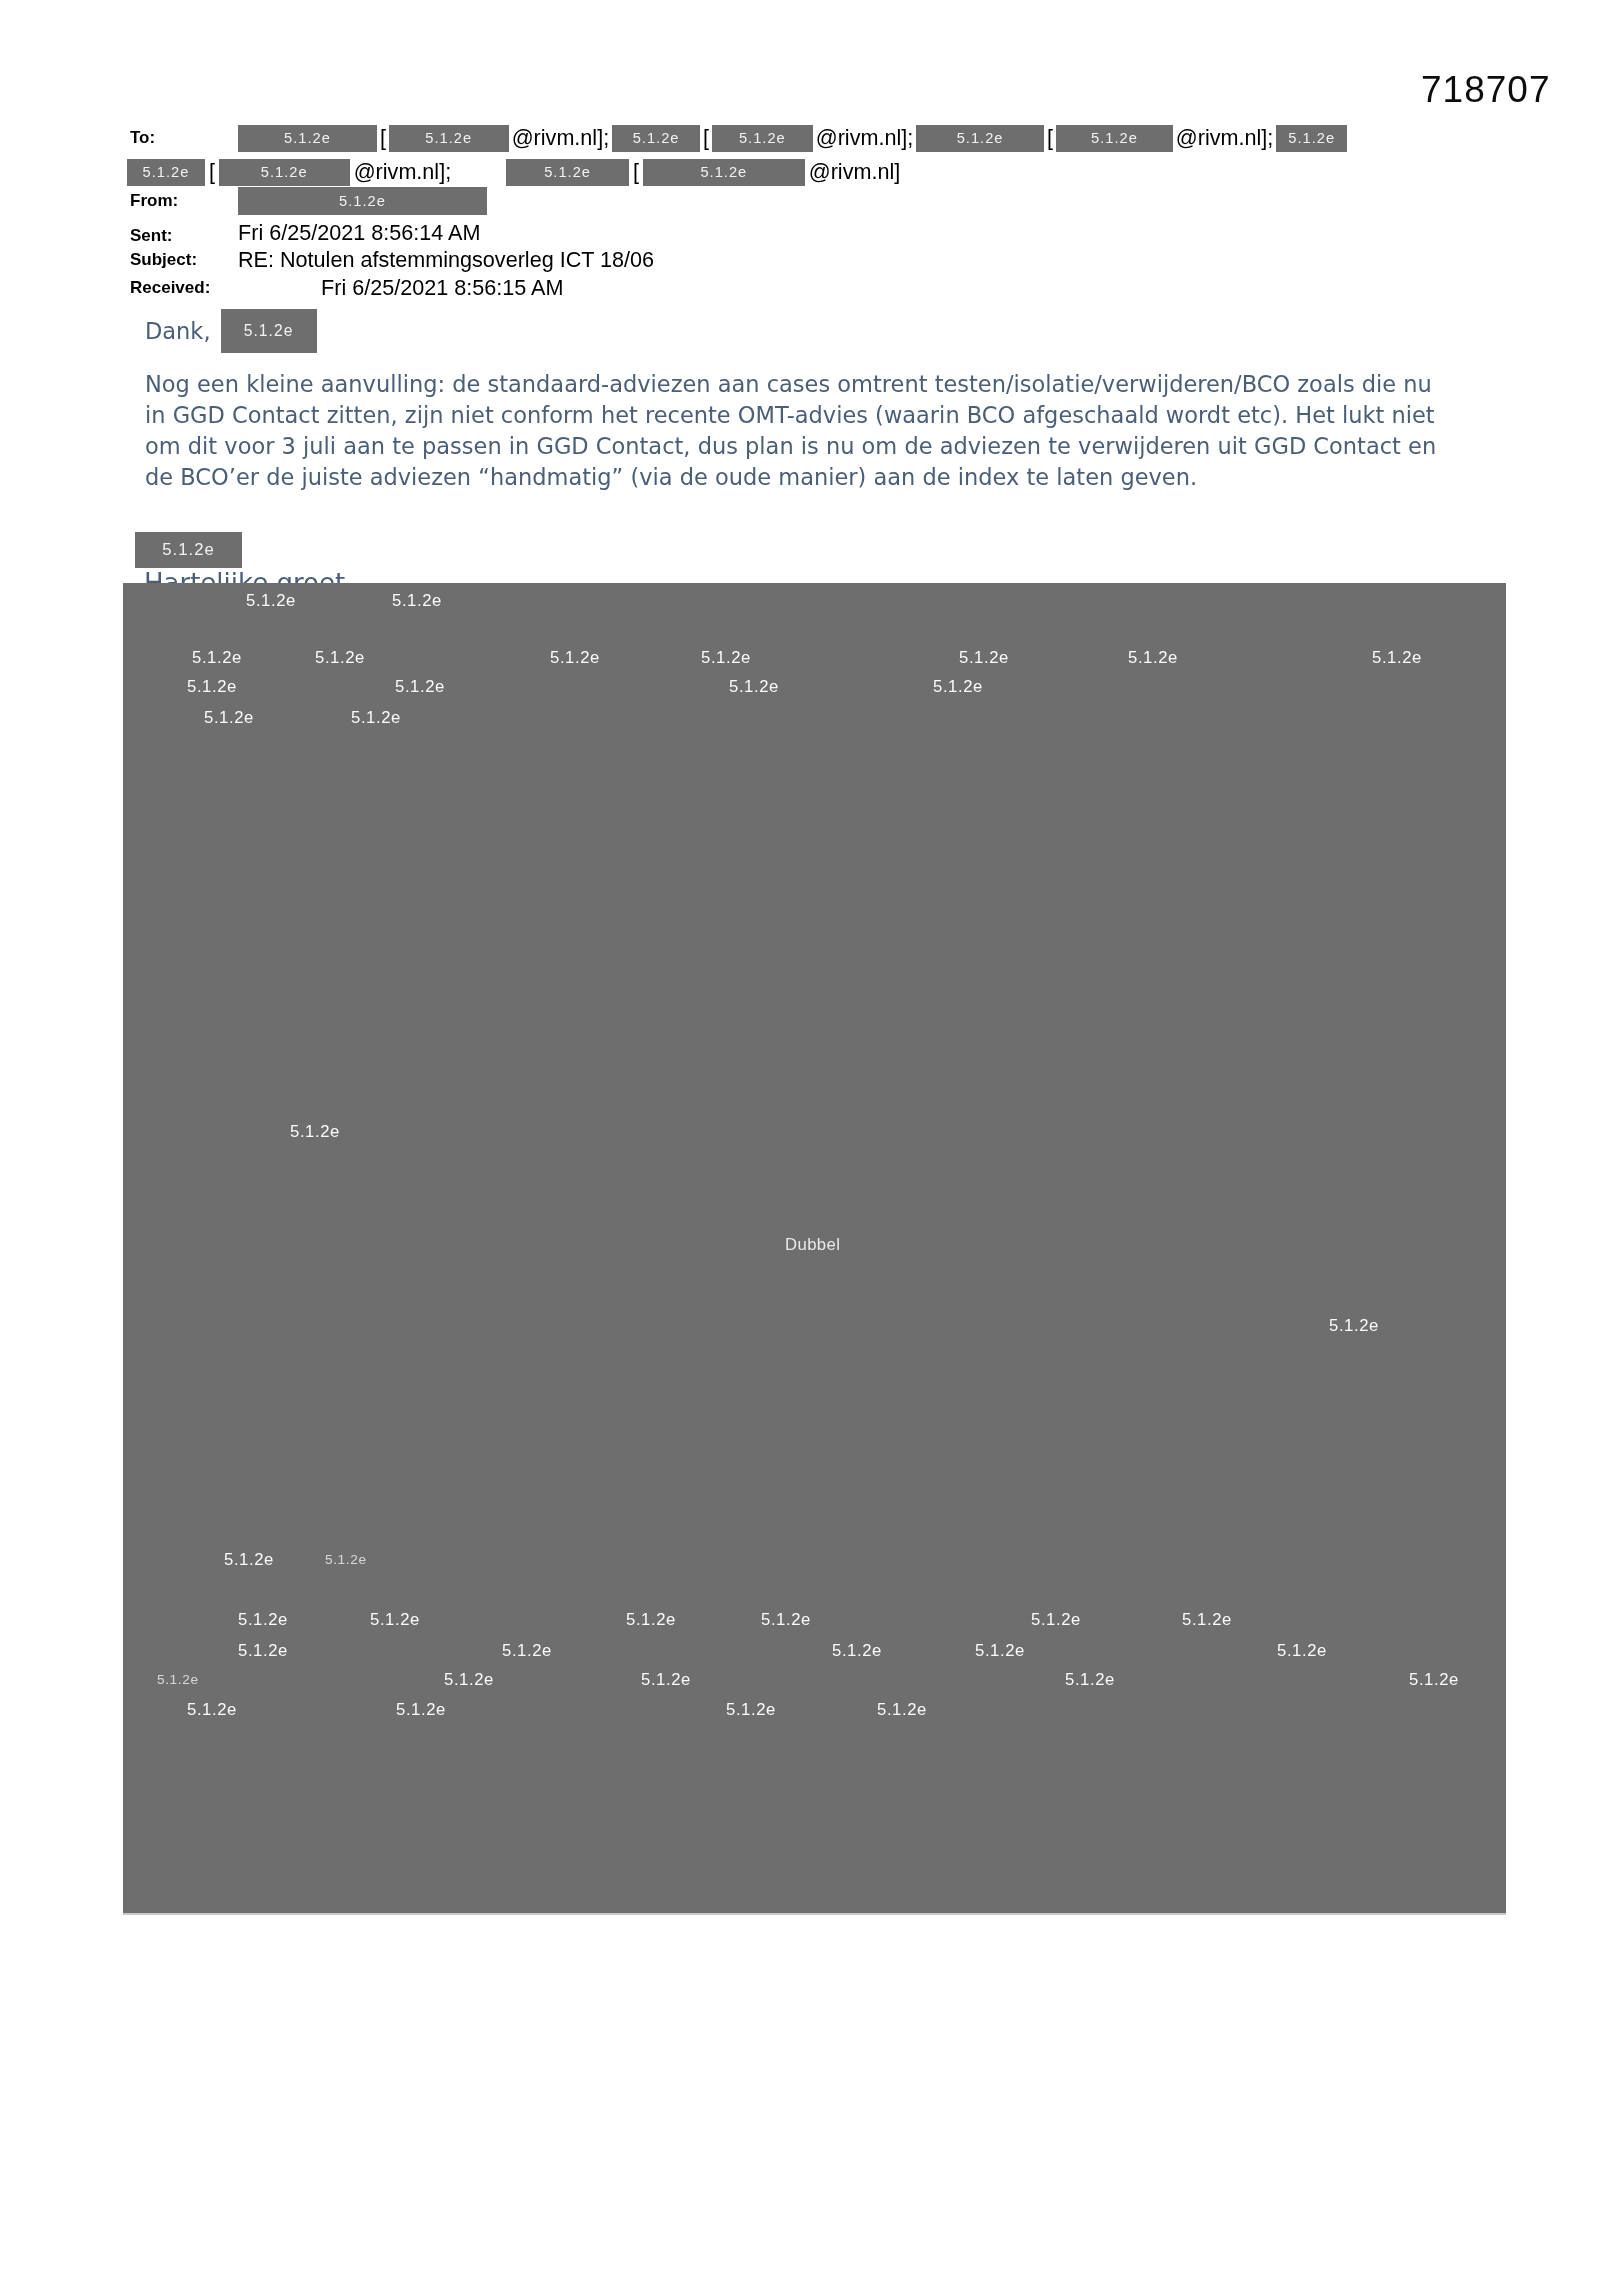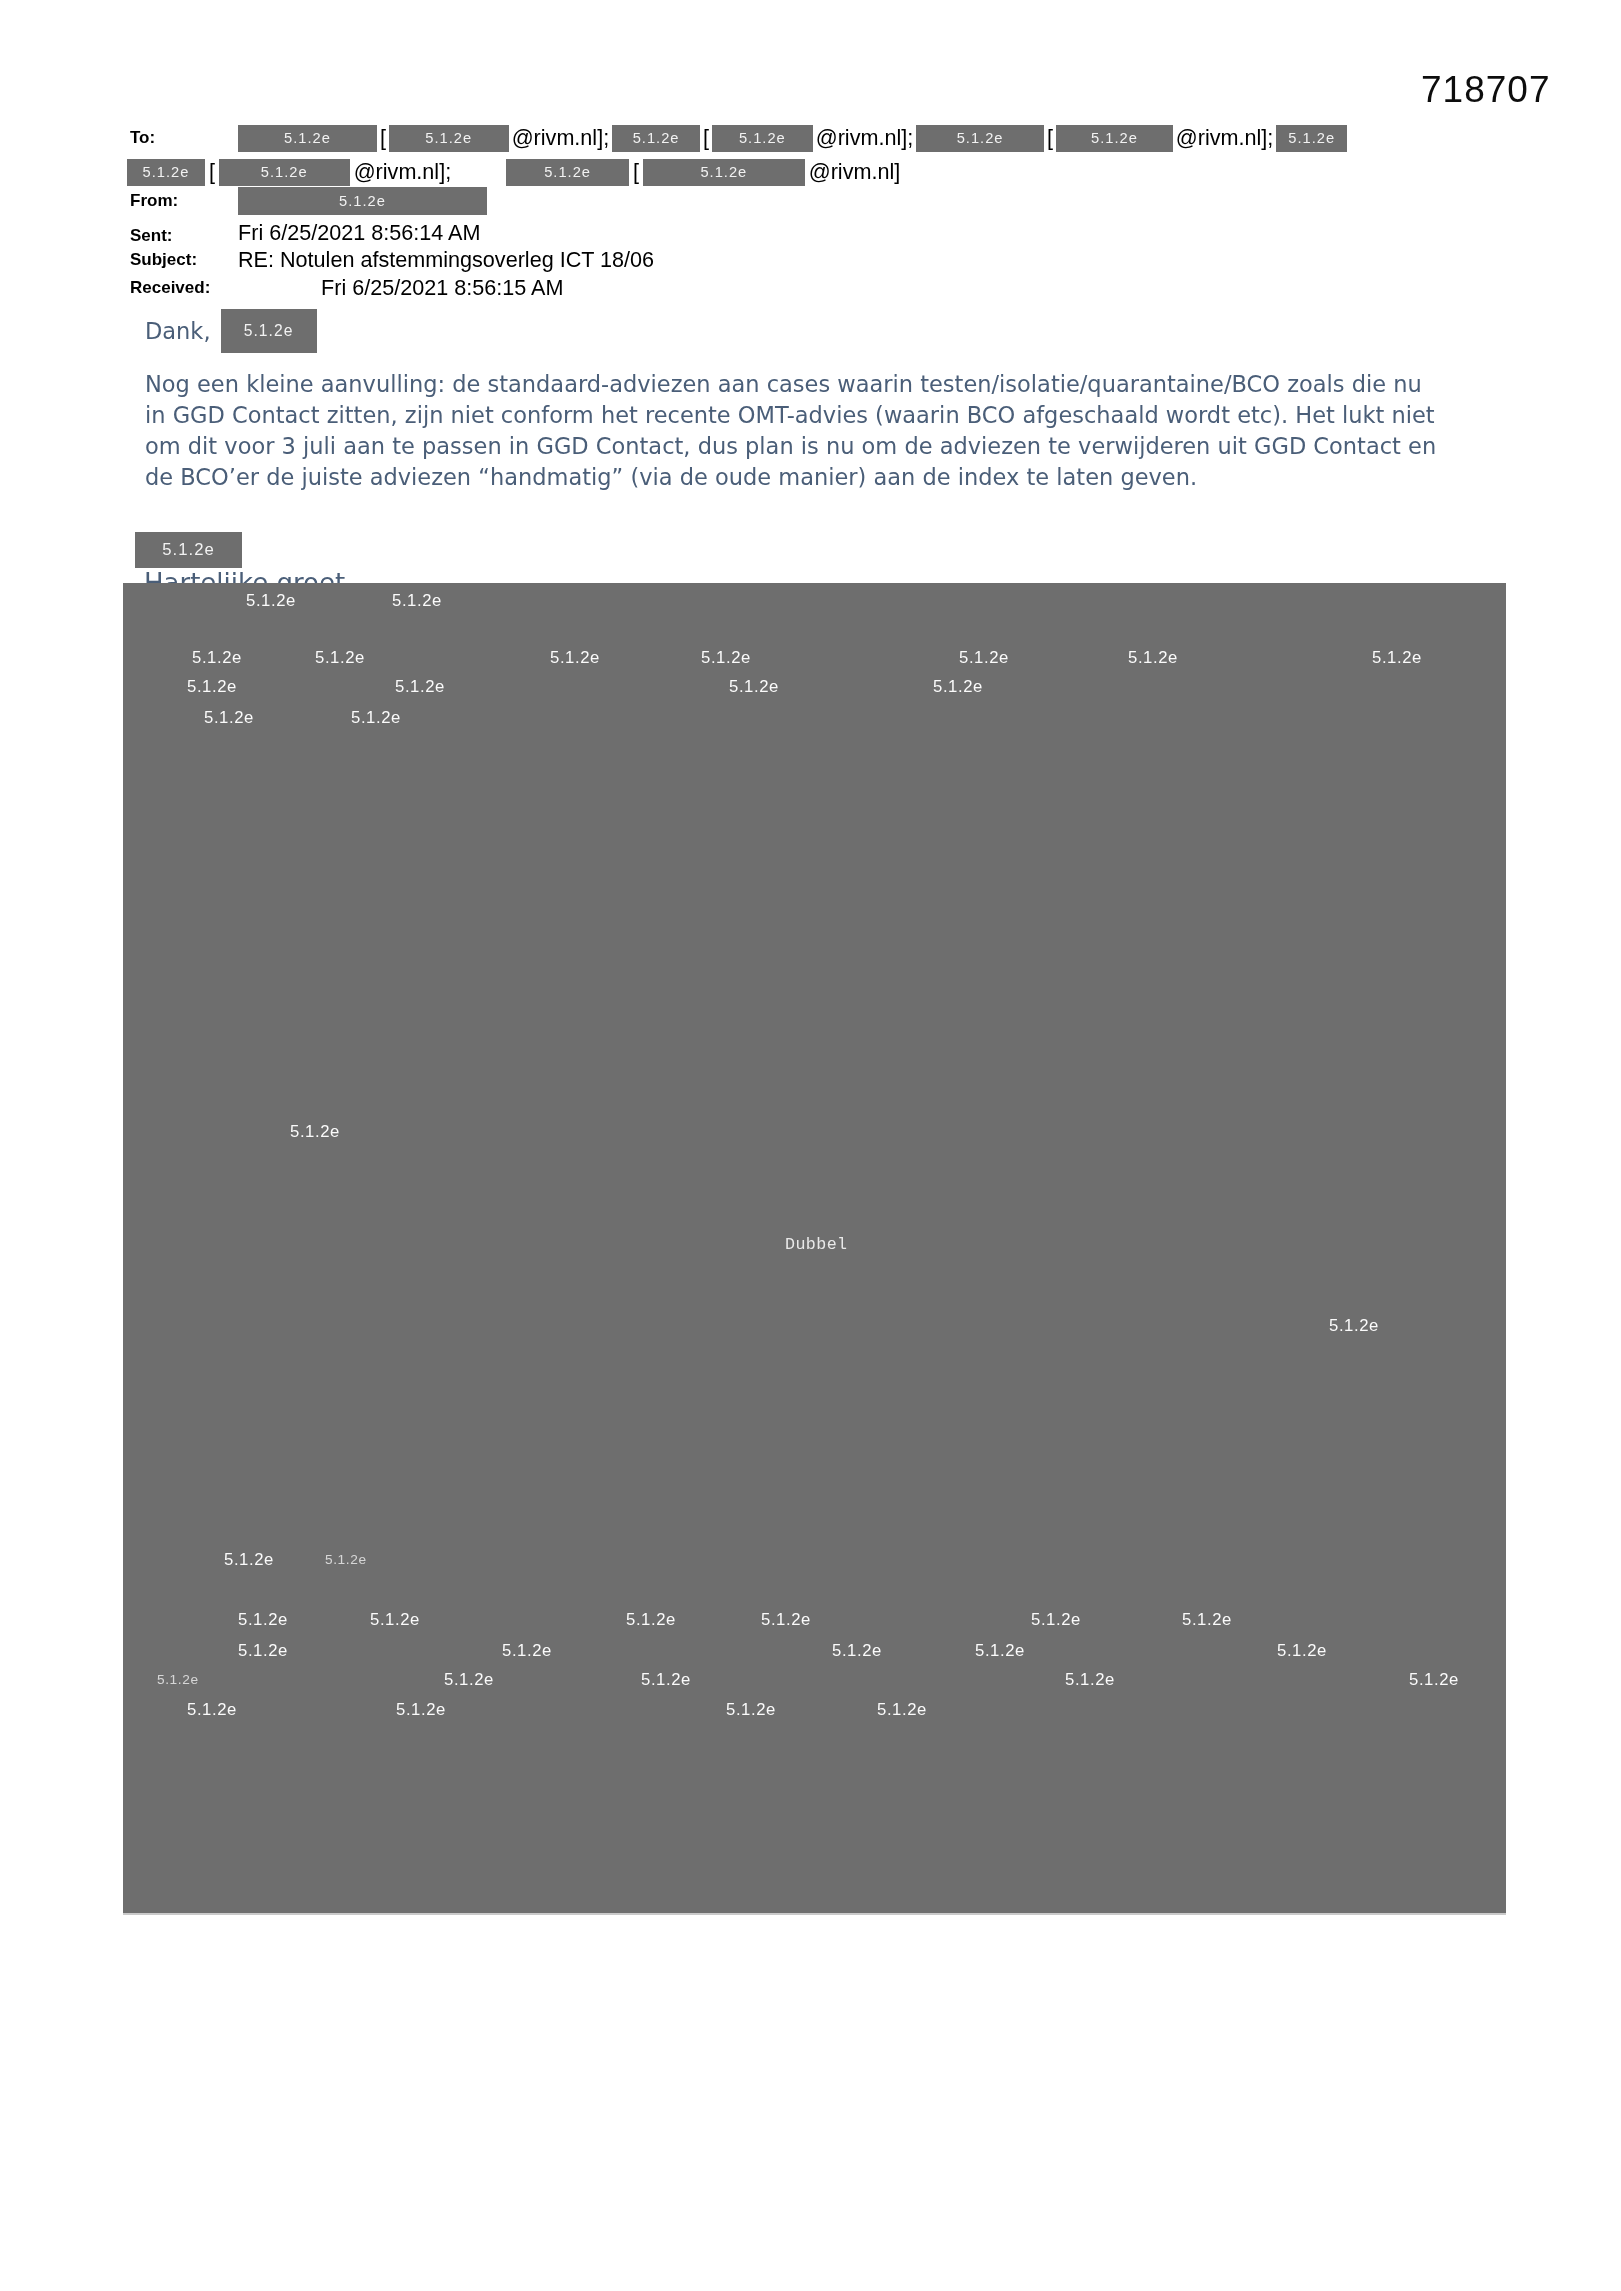--- a/index.html
+++ b/index.html
@@ -41,21 +41,21 @@
   
   .redacted-block{
     position:absolute;left:123px;top:583px;width:1383px;height:1330px;
     background:#6e6e6e;border-bottom:2px solid #c9c9c9;
   }
   .block-label{
     position:absolute;font-size:16.7px;letter-spacing:0.6px;color:#fbfbfb;
     font-family:"Liberation Sans",sans-serif;white-space:nowrap;
   }
   .block-label.dim{font-size:13.7px;color:rgba(255,255,255,0.72);}
-  .block-label.note{color:#e9e9e9;letter-spacing:0.4px;font-family:Liberation Mono, monospace;}
+  .block-label.note{color:#e9e9e9;letter-spacing:0.4px;}
 </style>
 </head>
 <body>
 
 <div class="page">
 
   <div class="doc-number">718707</div>
 
   <div>
 
@@ -113,21 +113,21 @@
   </div>
 
   <div>
 
     <div class="dank-row">
       <span class="slate dank-text">Dank,</span>
       <span class="redaction-box box-dank">5.1.2e</span>
     </div>
 
     <div class="paragraph slate">
-      <div class="pline">Nog een kleine aanvulling: de standaard-adviezen aan cases waarin testen/isolatie/quarantaine/BCO zoals die nu</div>
+      <div class="pline">Nog een kleine aanvulling: de standaard-adviezen aan cases omtrent testen/isolatie/verwijderen/BCO zoals die nu</div>
       <div class="pline">in GGD Contact zitten, zijn niet conform het recente OMT-advies (waarin BCO afgeschaald wordt etc). Het lukt niet</div>
       <div class="pline">om dit voor 3 juli aan te passen in GGD Contact, dus plan is nu om de adviezen te verwijderen uit GGD Contact en</div>
       <div class="pline">de BCO’er de juiste adviezen “handmatig” (via de oude manier) aan de index te laten geven.</div>
     </div>
 
     <div class="closing slate">Hartelijke groet,</div>
 
     <span class="redaction-box box-sign">5.1.2e</span>
   </div>
 

